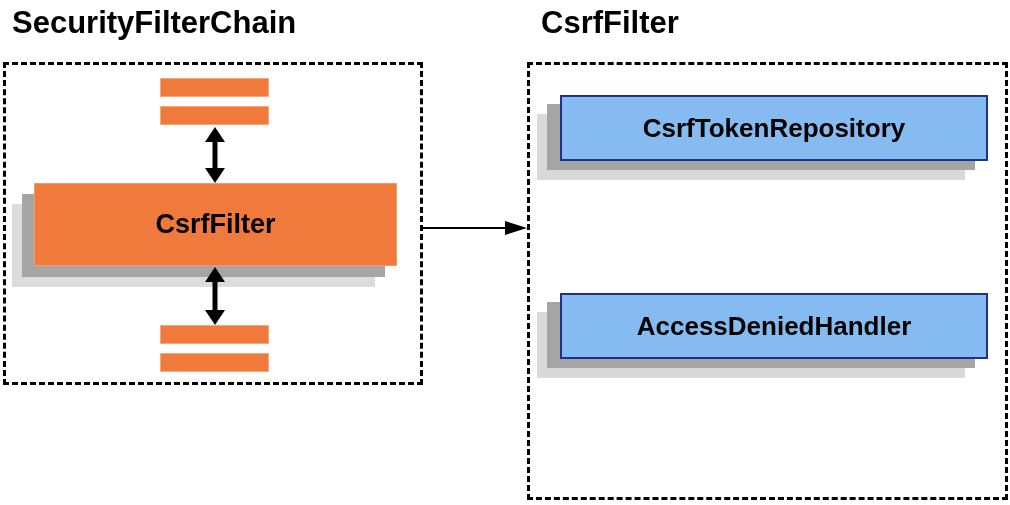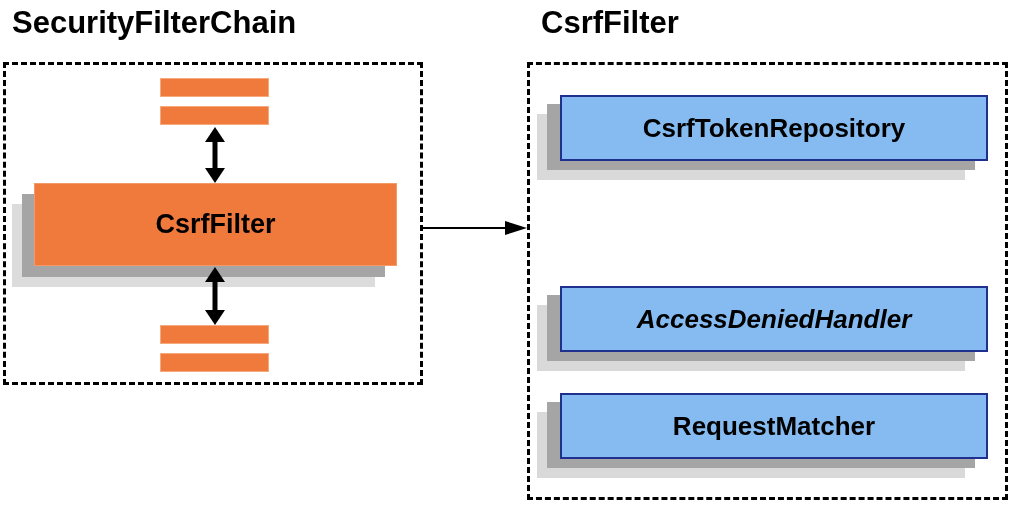--- a/index.html
+++ b/index.html
@@ -74,21 +74,21 @@
     box-shadow: -13px 9px 0 0 #a5a5a5, -23px 19px 0 0 #d9d9d9;
     display: flex;
     align-items: center;
     justify-content: center;
     font-size: 26px;
     font-weight: bold;
     color: #000000;
   }
   .blue-1 { top: 95px; }
   .blue-2 { top: 194px; }
-  .blue-3 { top: 286px; font-style: italic; }
+  .blue-3 { top: 293px; }
   .blue-4 { top: 393px; }
 
   .arrow-svg { position: absolute; }
   .arrow-vert-top    { left: 200px; top: 127px; }
   .arrow-vert-bottom { left: 200px; top: 267px; }
   .arrow-horiz       { left: 423px; top: 220px; }
 </style>
 </head>
 <body>
 
@@ -131,17 +131,14 @@
 
   <div class="blue-box blue-1">
     <span>CsrfTokenRepository</span>
   </div>
 
 
   <div class="blue-box blue-3">
     <span>AccessDeniedHandler</span>
   </div>
 
-  <div class="blue-box blue-4">
-    <span>RequestMatcher</span>
-  </div>
 
 </div>
 
 </body></html>

